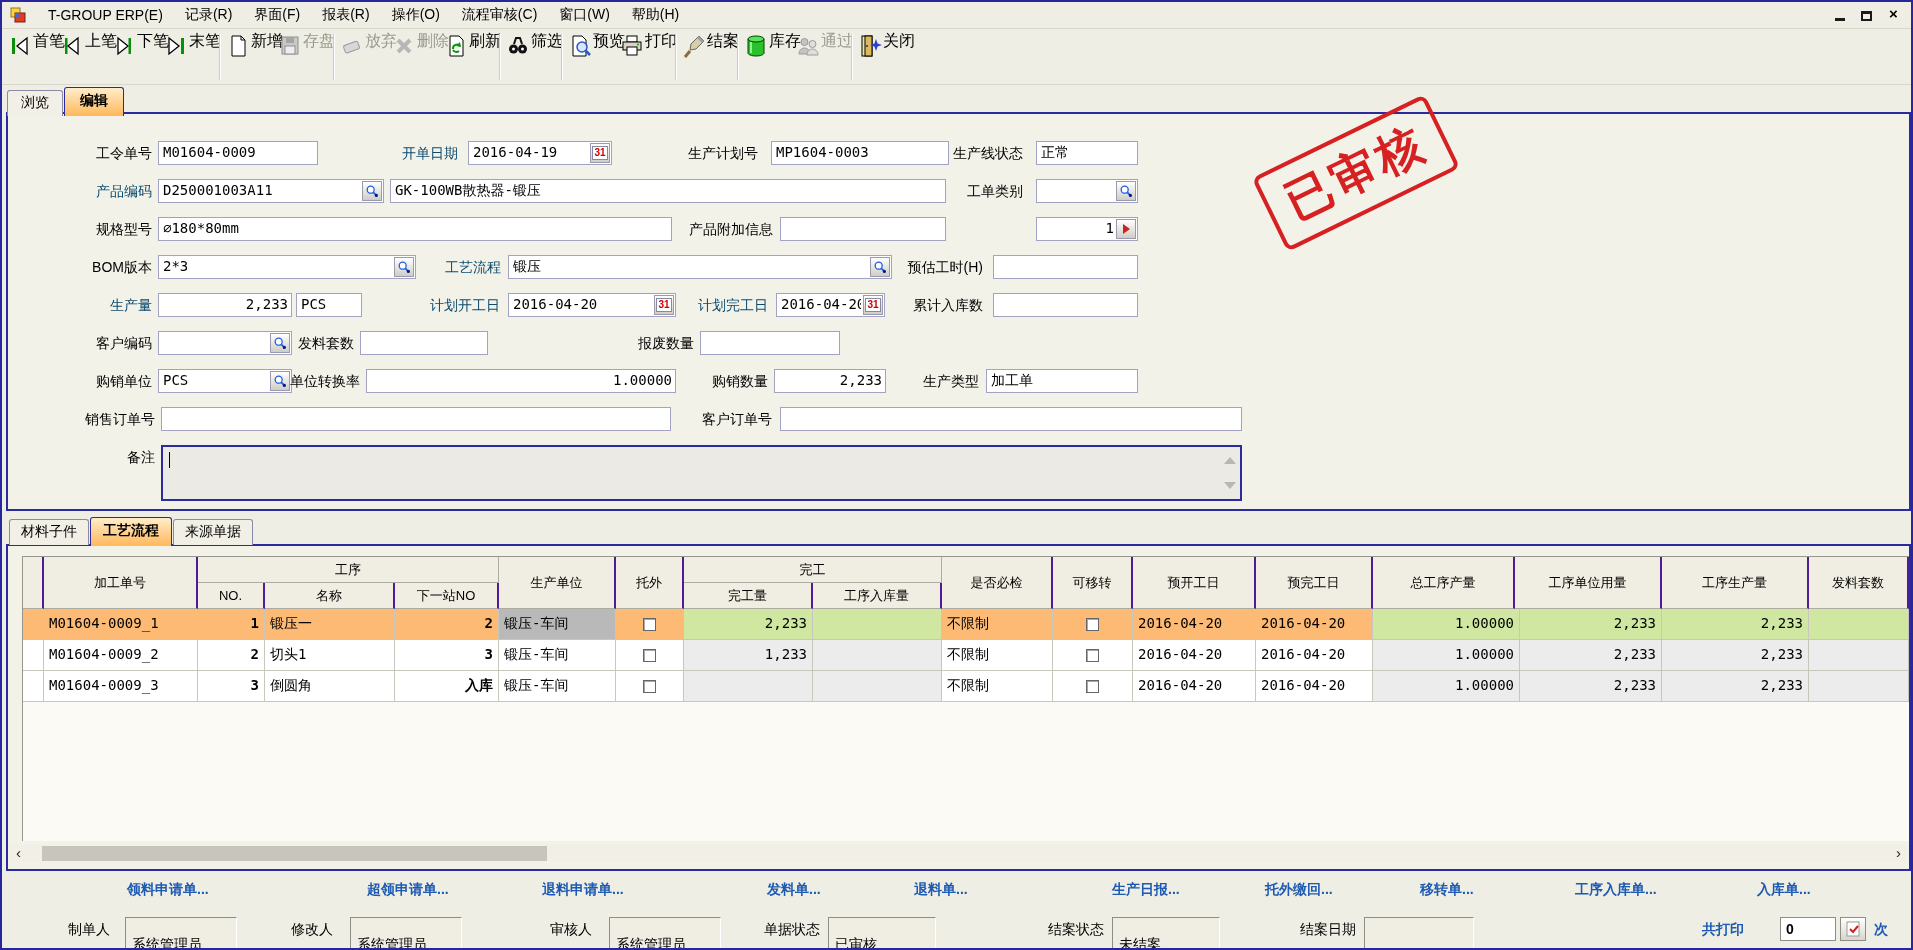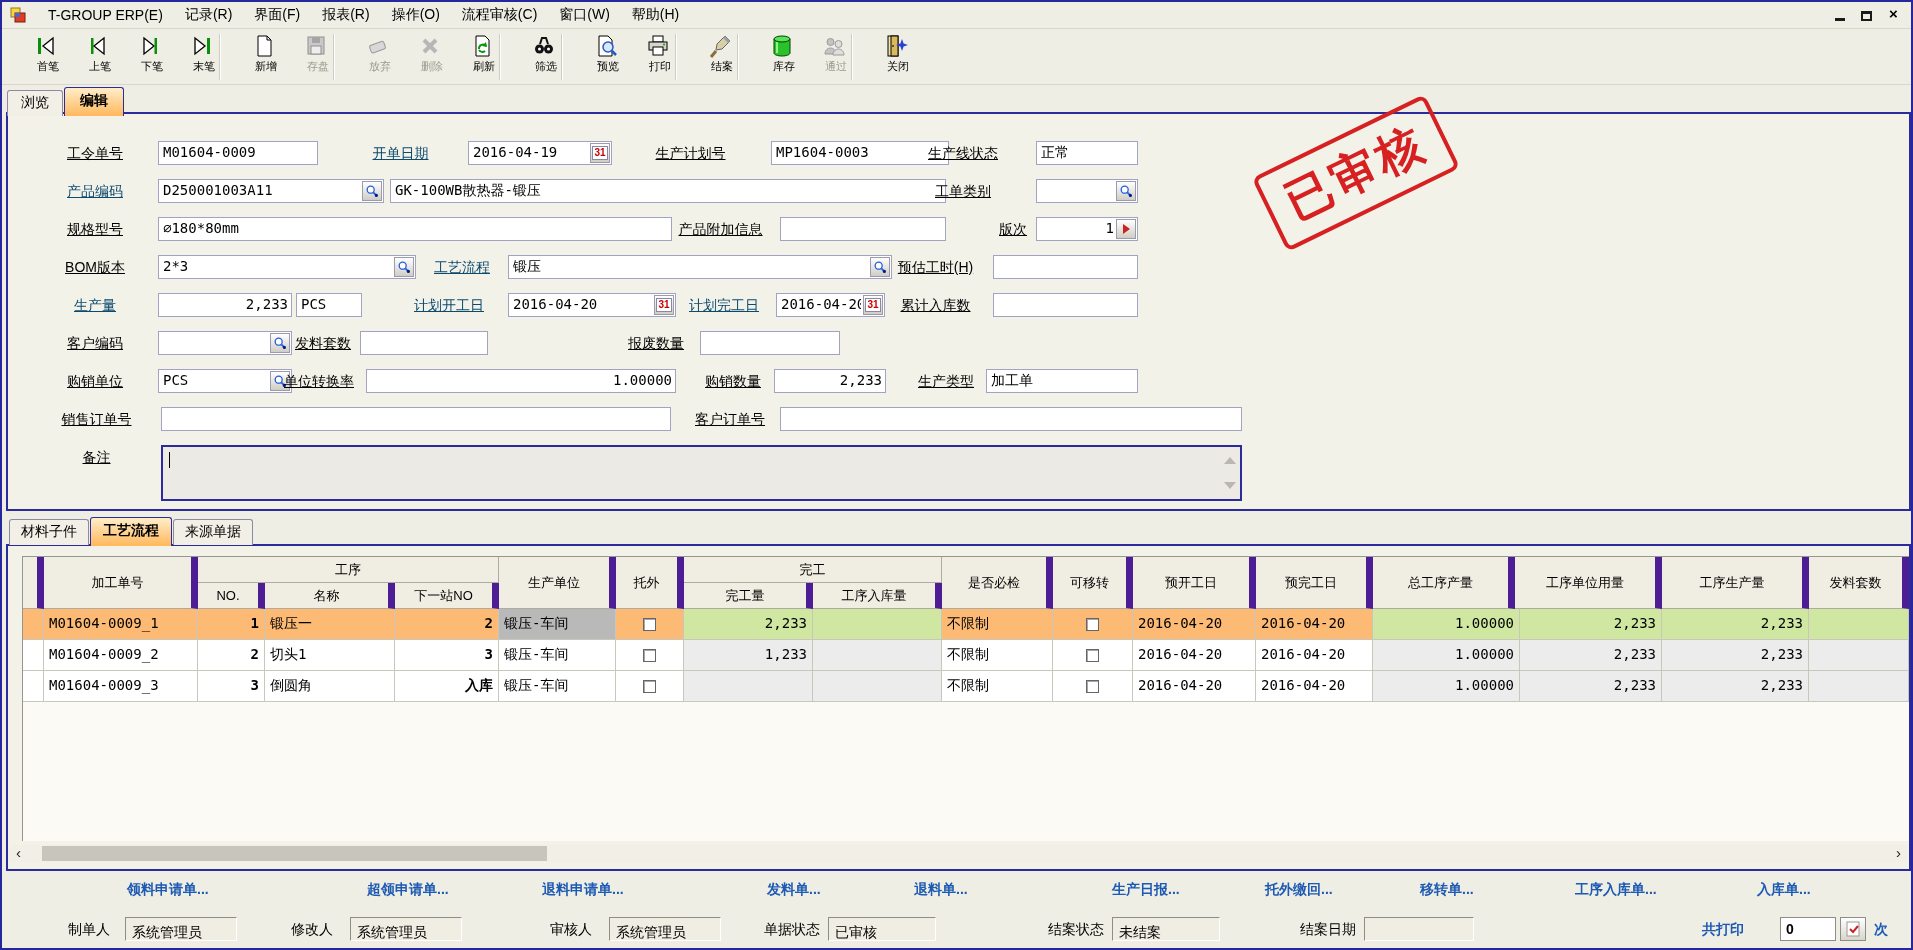--- a/index.html
+++ b/index.html
@@ -13,56 +13,56 @@
 .menubar { position:absolute; left:0; top:0; width:100%; height:27px; display:flex; align-items:center; padding-left:6px; background:#efeee4; border-bottom:1px solid #d9d7cb; }
 .appicon { width:17px; height:16px; margin:0 10px 0 2px; }
 .mi { padding:3px 11px; white-space:nowrap; }
 .winctl { position:absolute; right:10px; top:5px; display:flex; gap:12px; align-items:center; }
 .wc { width:15px; height:14px; display:flex; align-items:flex-end; justify-content:center; cursor:default; }
 .wc-min i { display:block; width:10px; height:3px; background:#1a1a1a; }
 .wc-restore i { display:block; width:11px; height:10px; border:2px solid #1a1a1a; border-top-width:3px; }
 .wc-close { font-size:15px; font-weight:bold; line-height:14px; }
 
 .toolbar { position:absolute; left:0; top:28px; width:100%; height:55px; display:flex; align-items:flex-start; padding:3px 0 0 5px; border-bottom:1px solid #d9d7cb; background:#efeee4; }
-.tbtn { width:52px; height:50px; display:flex; flex-direction:column; align-items:flex-end; font-size:11px; cursor:default; }
+.tbtn { width:52px; height:50px; display:flex; flex-direction:row; align-items:flex-start; font-size:16px; cursor:default; }
 .tbtn svg { width:26px; height:26px; flex:0 0 auto; }
 .tlbl { line-height:15px; margin-top:0; white-space:nowrap; }
 .tbtn.dis .tlbl { color:#9b9b90; }
 .tsep { width:0; height:46px; margin:1px 4px 0; border-left:1px solid #cfcdc1; border-right:1px solid #ffffff; }
 
 .viewtabs { position:absolute; left:5px; top:85px; display:flex; align-items:flex-end; z-index:4; }
 .vtab { padding:3px 13px 4px; border:1px solid #8a8aa8; border-bottom:none; background:#f2f0e6; margin-right:1px; border-radius:3px 3px 0 0; }
 .vtab.active { font-weight:bold; background:linear-gradient(#ffedc9,#ffb85c); border-color:#2b2b9e; padding:4px 15px 6px; }
 
 #form-panel { position:absolute; left:4px; top:110px; width:1905px; height:399px; border:2px solid #2b2b9e; background:#f3f2e9; z-index:1; }
 .subtabs { position:absolute; left:7px; top:515px; display:flex; align-items:center; z-index:4; }
 .stab { padding:3px 11px 4px; border:1px solid #8a8aa8; border-bottom:none; background:#f2f0e6; margin-right:1px; border-radius:3px 3px 0 0; }
 .stab.active { font-weight:bold; background:linear-gradient(#ffedc9,#ffb85c); border-color:#2b2b9e; padding:4px 12px 6px; }
 #proc-panel { position:absolute; left:4px; top:542px; width:1905px; height:327px; border:2px solid #2b2b9e; background:#f3f2e9; z-index:1; }
 
-.lbl { position:absolute; height:24px; line-height:24px; text-align:center; white-space:nowrap;text-decoration:underline; }
+.lbl { position:absolute; height:24px; line-height:24px; text-align:right; white-space:nowrap; }
 .lbl.red { color:#0c4a6e; }
 .fld { position:absolute; height:24px; border:1px solid #a2a2c2; background:#fff; font-family:"DejaVu Sans Mono","Liberation Mono",monospace; font-size:14px; }
 .fld .v { position:absolute; left:4px; right:3px; top:0; line-height:21px; white-space:nowrap; overflow:hidden; }
 .fld.num .v { text-align:right; }
 .fld.hasbtn .v { right:23px; }
 .fbtn { position:absolute; top:1px; right:1px; bottom:1px; width:20px; background:linear-gradient(#ffffff,#cfcdc4); border:1px solid #9b9bb0; display:flex; align-items:center; justify-content:center; padding:0; }
 .calbtn i { font-style:normal; font-size:10px; font-weight:bold; color:#cc0000; border:1px solid #8888a0; background:#fff; line-height:12px; padding:0 1px; font-family:"Liberation Sans",sans-serif; }
 .verbtn i { display:block; width:0; height:0; border-left:7px solid #cc2222; border-top:5px solid transparent; border-bottom:5px solid transparent; }
 .remark { position:absolute; border:2px solid #2b2b9e; background:#ebeae4; }
 .caret { position:absolute; left:6px; top:5px; width:1px; height:16px; background:#000; }
 .spin { position:absolute; right:4px; width:0; height:0; border-left:6px solid transparent; border-right:6px solid transparent; }
 .spin.up { top:10px; border-bottom:7px solid #b9b7ae; }
 .spin.dn { bottom:10px; border-top:7px solid #b9b7ae; }
 
 .stamp { position:absolute; left:1258px; top:130px; width:192px; height:82px; border:4px solid #d62021; border-radius:8px; transform:rotate(-26deg); color:#d62021; font-size:46px; font-weight:bold; display:flex; align-items:center; justify-content:center; letter-spacing:4px; z-index:5; }
 
 .gridwrap { position:absolute; left:14px; top:10px; width:1887px; height:285px; border-left:1px solid #98968c; border-top:1px solid #98968c; background:#fbfaf4; overflow:hidden; }
 .thead { display:flex; }
-.th { height:52px; border-right:7px solid #4c1d95; border-bottom:1px solid #aeaca0; background:#f0eee2; font-size:13px; display:flex; align-items:center; justify-content:center; text-align:center; overflow:hidden; white-space:nowrap; }
+.th { height:52px; border-right:2px solid #4c1d95; border-bottom:1px solid #aeaca0; background:#f0eee2; font-size:13px; display:flex; align-items:center; justify-content:center; text-align:center; overflow:hidden; white-space:nowrap; }
 .thg { display:flex; flex-direction:column; }
 .thg .gl { height:26px; border-right:1px solid #aeaca0; border-bottom:1px solid #aeaca0; background:#f0eee2; font-size:13px; display:flex; align-items:center; justify-content:center; }
 .thg .sub { display:flex; }
 .thg .sub .th { height:26px; }
 .trow { display:flex; height:31px; }
 .td { height:31px; border-right:1px solid #c9c7bb; border-bottom:1px solid #c9c7bb; font-family:"DejaVu Sans Mono","Liberation Mono",monospace; font-size:14px; line-height:29px; padding:0 5px; white-space:nowrap; overflow:hidden; background:#fff; }
 .td.num { text-align:right; }
 .td.bold { font-weight:bold; }
 .td.ck { display:flex; align-items:center; justify-content:center; padding:0; }
 .ckbox { width:13px; height:13px; background:#fff; border:1px solid #666; box-shadow:inset 1px 1px 0 #a8a8a8; }
@@ -75,21 +75,21 @@
 .c10{width:80px} .c11{width:123px} .c12{width:117px} .c13{width:147px} .c14{width:142px}
 .c15{width:147px} .c16{width:100px}
 
 .hscroll { position:absolute; left:2px; right:2px; bottom:7px; height:17px; background:#f2f0e6; }
 .harrow { position:absolute; top:0; width:17px; height:17px; text-align:center; line-height:15px; font-size:15px; color:#222; }
 .harrow.l { left:0; } .harrow.r { right:0; }
 .hthumb { position:absolute; left:32px; top:1px; width:505px; height:15px; background:#c8c6bc; }
 
 .xlink { position:absolute; top:879px; font-weight:bold; color:#1d5ab4; white-space:nowrap; cursor:default; }
 .flabel { position:absolute; top:919px; white-space:nowrap; }
-.fbox { position:absolute; top:915px; height:24px; border:1px solid; border-color:#8e8e86 #ffffff #ffffff #8e8e86; background:#f0eee3; line-height:22px; padding:4px 6px; font-family:Liberation Mono, monospace; overflow:hidden; white-space:nowrap; }
+.fbox { position:absolute; top:915px; height:24px; border:1px solid; border-color:#8e8e86 #ffffff #ffffff #8e8e86; background:#f0eee3; line-height:22px; padding:16px 6px; font-family:Liberation Mono, monospace; overflow:hidden; white-space:nowrap; }
 .blue { color:#1d5ab4; font-weight:bold; }
 .printbox { position:absolute; top:915px; height:24px; border:1px solid #8e8e86; background:#fff; font-weight:bold; padding:0 5px; line-height:22px; }
 .printbtn { position:absolute; top:915px; width:26px; height:24px; background:linear-gradient(#ffffff,#d8d5ca); border:1px solid #8e8e86; display:flex; align-items:center; justify-content:center; }
 </style>
 </head>
 <body>
 
 <div class="menubar">
   <svg class="appicon" viewBox="0 0 17 16">
     <rect x="1" y="1" width="9" height="9" fill="#ffd23e" stroke="#8a7a22"></rect>

